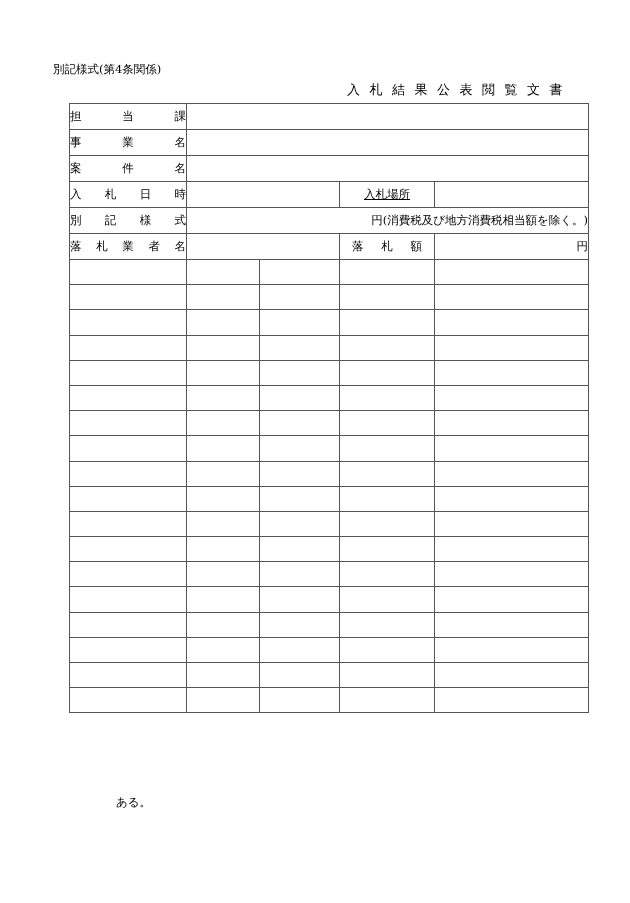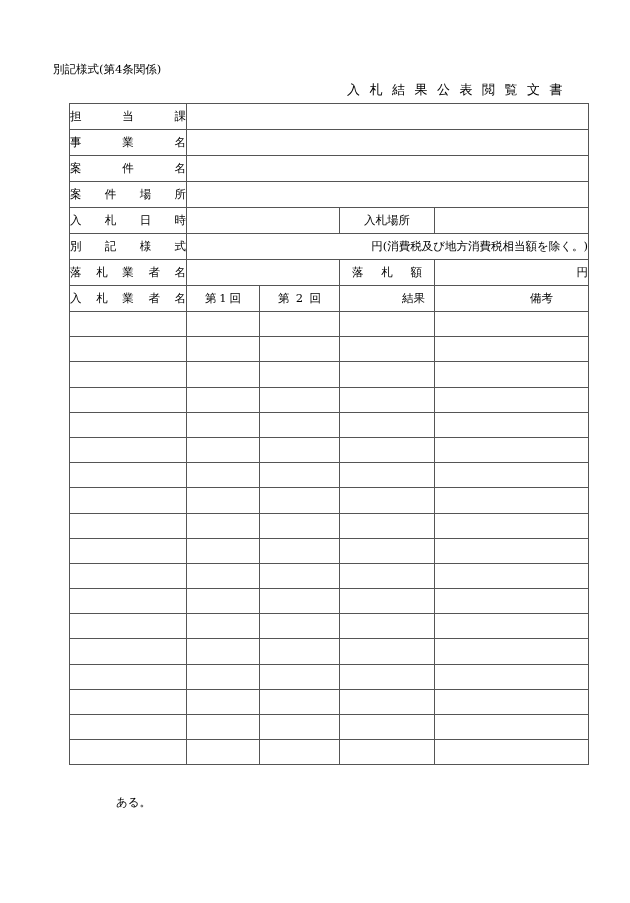--- a/index.html
+++ b/index.html
@@ -117,20 +117,21 @@
   .mid-label span.spread {
     display: block;
     text-align: justify;
     text-align-last: justify;
     padding: 0 12px;
     line-height: 15px;
   }
   .mid-label.plain span.spread {
     text-align: right;
     text-align-last: center;
+    text-decoration: underline;
   }
 
   .col-head {
     text-align: center;
     height: 25px;
     white-space: nowrap;
   }
   .col-head span.spread {
     display: block;
     text-align: justify;
@@ -208,26 +209,20 @@
         <td class="cell-blank" colspan="4"></td>
       </tr>
 
       <tr>
         <td class="lbl">
           <span class="spread">案件名</span>
         </td>
         <td class="cell-blank" colspan="4"></td>
       </tr>
 
-      <tr>
-        <td class="lbl">
-          <span class="spread">案件場所</span>
-        </td>
-        <td class="cell-blank" colspan="4"></td>
-      </tr>
 
       <tr>
         <td class="lbl">
           <span class="spread">入札日時</span>
         </td>
         <td class="cell-blank" colspan="2"></td>
         <td class="mid-label plain">
           <span class="spread">入札場所</span>
         </td>
         <td class="cell-blank"></td>
@@ -245,37 +240,20 @@
         <td class="lbl">
           <span class="spread">落札業者名</span>
         </td>
         <td class="cell-blank" colspan="2"></td>
         <td class="mid-label">
           <span class="spread">落札額</span>
         </td>
         <td class="yen-cell">円</td>
       </tr>
 
-      <tr>
-        <td class="col-head">
-          <span class="spread">入札業者名</span>
-        </td>
-        <td class="col-head narrow">
-          <span class="spread">第1回</span>
-        </td>
-        <td class="col-head narrow">
-          <span class="spread">第2回</span>
-        </td>
-        <td class="col-head wide">
-          <span class="spread">結果</span>
-        </td>
-        <td class="col-head widest">
-          <span class="spread">備考</span>
-        </td>
-      </tr>
 
     <tr class="bid-row">
           <td></td>
           <td></td>
           <td></td>
           <td></td>
           <td></td>
         </tr>
         <tr class="bid-row">
           <td></td>

